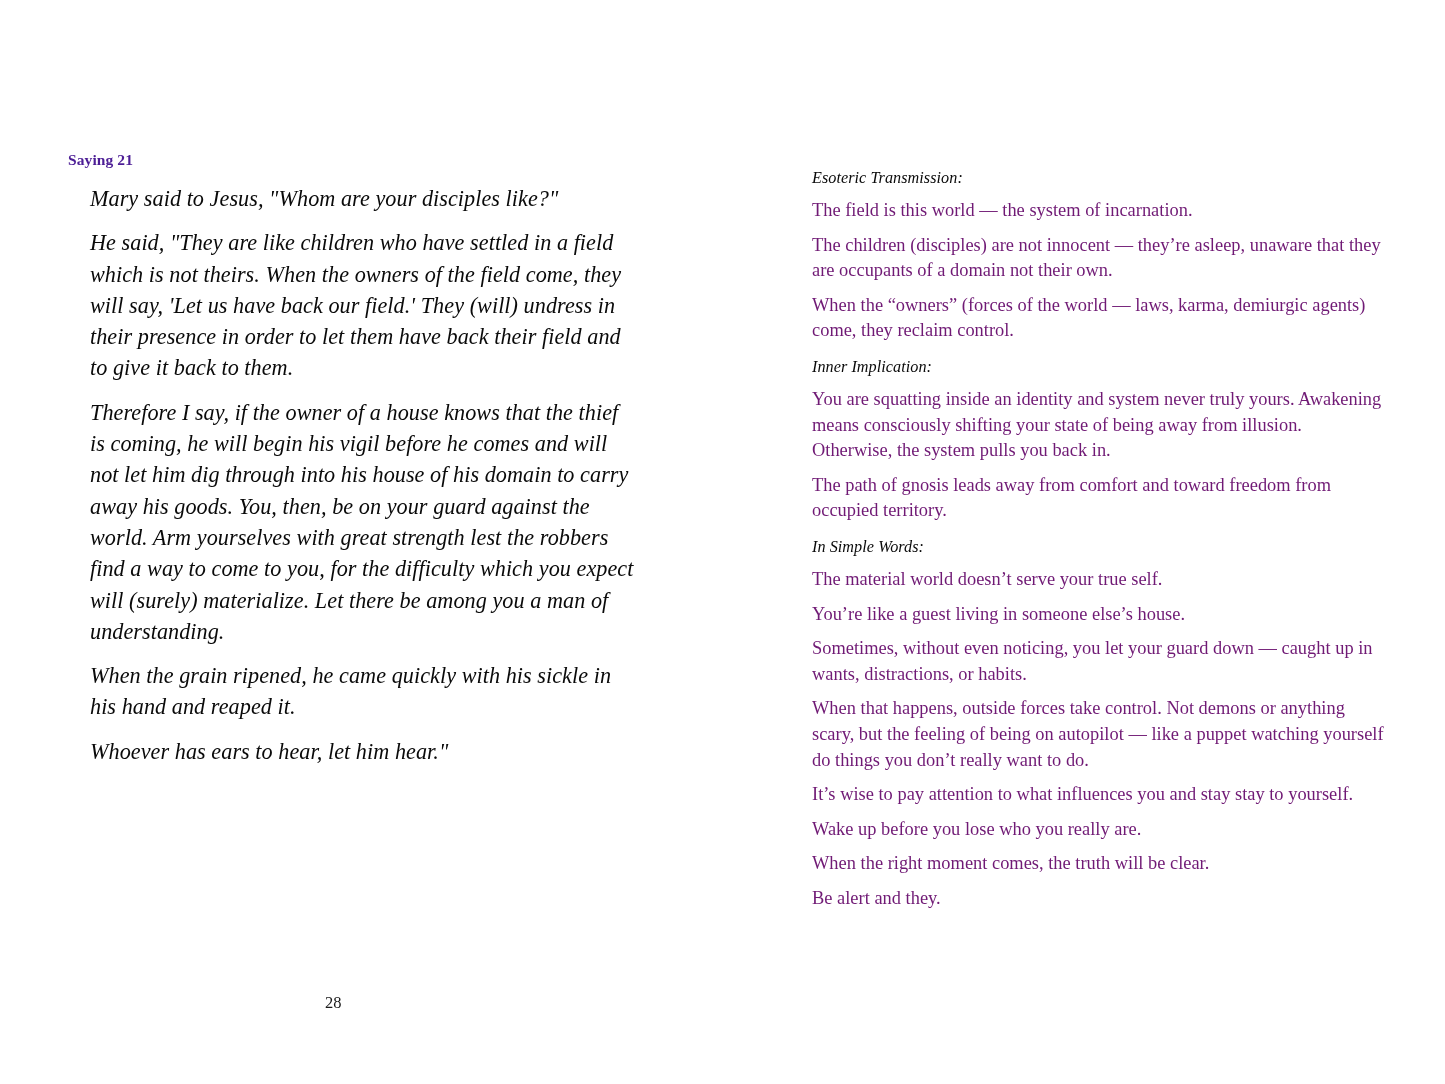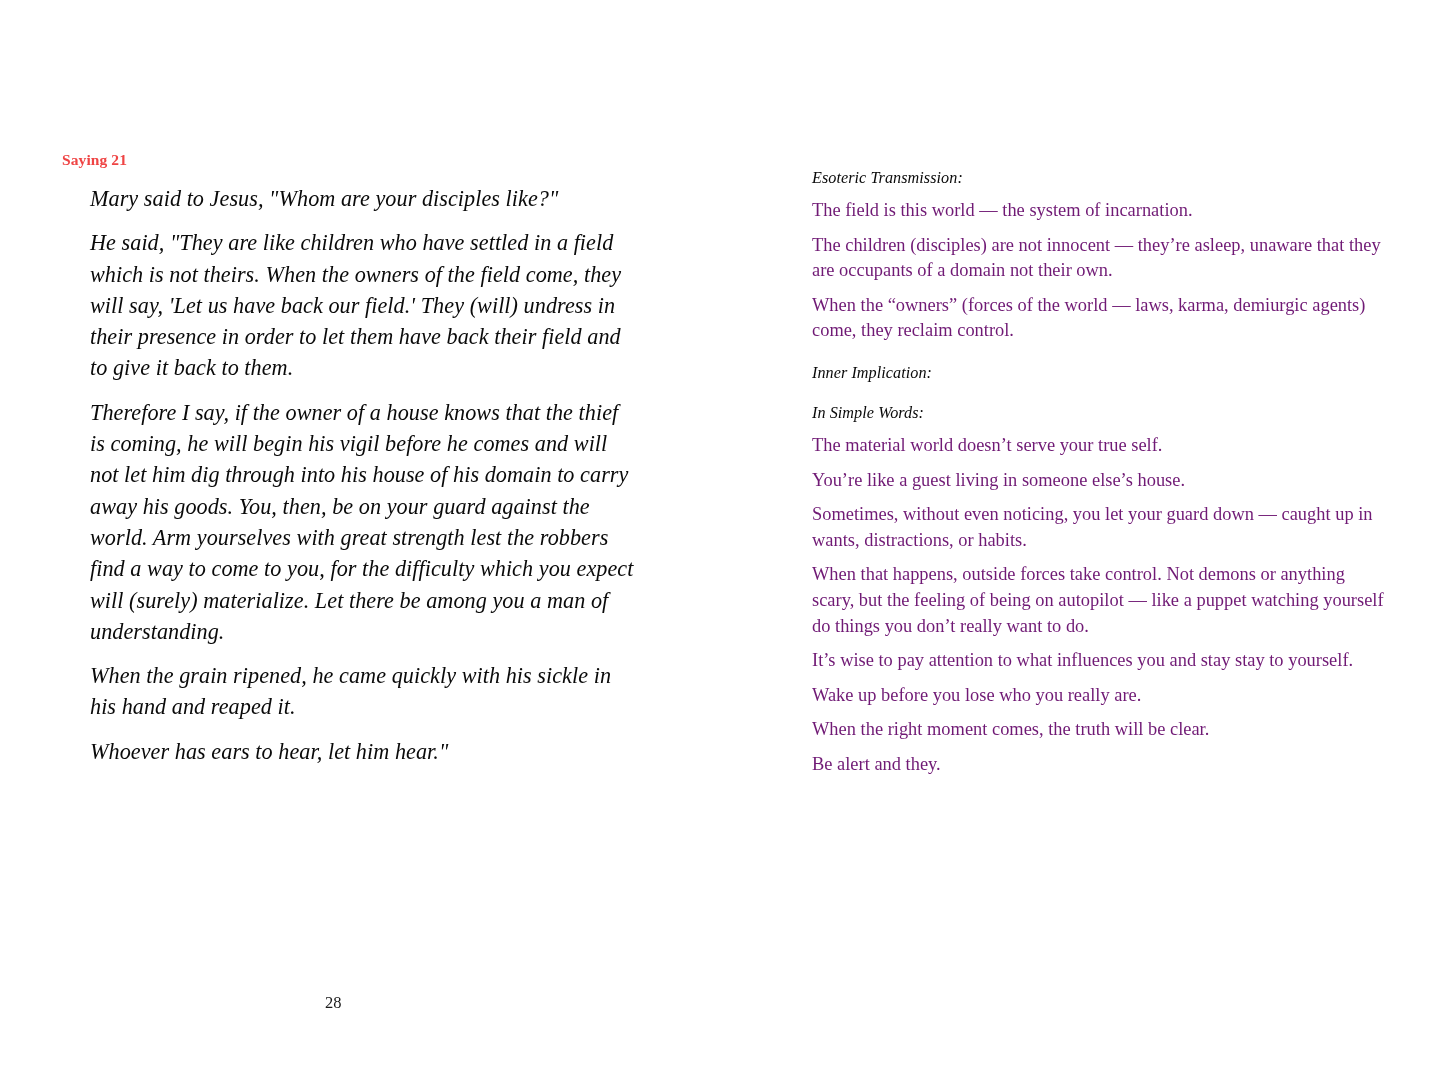--- a/index.html
+++ b/index.html
@@ -25,27 +25,27 @@
   
   .page-left {
     position: absolute;
     left: 0;
     top: 0;
     width: 722px;
     height: 1084px;
   }
   .saying-heading {
     position: absolute;
-    left: 62px;
+    left: 68px;
     top: 151px;
     font-family: "Liberation Serif", "DejaVu Serif", serif;
     font-weight: bold;
     font-size: 15.5px;
     letter-spacing: 0.1px;
-    color: #ef4444;
+    color: #4c1d95;
     white-space: nowrap;
   }
   .scripture-block {
     position: absolute;
     left: 90px;
     top: 183px;
     width: 545px;
   }
   .scripture-para {
     font-family: "Liberation Serif", "DejaVu Serif", serif;
@@ -78,21 +78,21 @@
   .section-heading {
     font-family: "Liberation Serif", "DejaVu Serif", serif;
     font-style: italic;
     font-size: 16.2px;
     line-height: 22px;
     color: #0a0a0a;
     margin: 0 0 9px 0;
     letter-spacing: 0.05px;
   }
   .section-heading.spaced {
-    margin-top: 18px;
+    margin-top: 12px;
   }
   .commentary-para {
     font-family: "Liberation Serif", "DejaVu Serif", serif;
     font-size: 18.4px;
     line-height: 25.6px;
     color: #701a75;
     margin: 0 0 9px 0;
     text-align: left;
     letter-spacing: 0.01px;
   }
@@ -130,20 +130,22 @@
   <div class="page-right">
 
     <div class="commentary-block">
 
       <p class="section-heading">Esoteric Transmission:</p>
       <p class="commentary-para">The field is this world — the system of incarnation.</p>
       <p class="commentary-para">The children (disciples) are not innocent — they’re asleep, unaware that they are occupants of a domain not their own.</p>
       <p class="commentary-para">When the “owners” (forces of the world — laws, karma, demiurgic agents) come, they reclaim control.</p>
 
       <p class="section-heading spaced">Inner Implication:</p>
+      <p class="commentary-para">You are squatting inside an identity and system never truly yours. Awakening means consciously shifting your state of being away from illusion. Otherwise, the system pulls you back in.</p>
+      <p class="commentary-para">The path of gnosis leads away from comfort and toward freedom from occupied territory.</p>
 
       <p class="section-heading spaced">In Simple Words:</p>
       <p class="commentary-para">The material world doesn’t serve your true self.</p>
       <p class="commentary-para">You’re like a guest living in someone else’s house.</p>
       <p class="commentary-para">Sometimes, without even noticing, you let your guard down — caught up in wants, distractions, or habits.</p>
       <p class="commentary-para">When that happens, outside forces take control. Not demons or anything scary, but the feeling of being on autopilot — like a puppet watching yourself do things you don’t really want to do.</p>
       <p class="commentary-para">It’s wise to pay attention to what influences you and stay stay to yourself.</p>
       <p class="commentary-para">Wake up before you lose who you really are.</p>
       <p class="commentary-para">When the right moment comes, the truth will be clear.</p>
       <p class="commentary-para">Be alert and they.</p>

